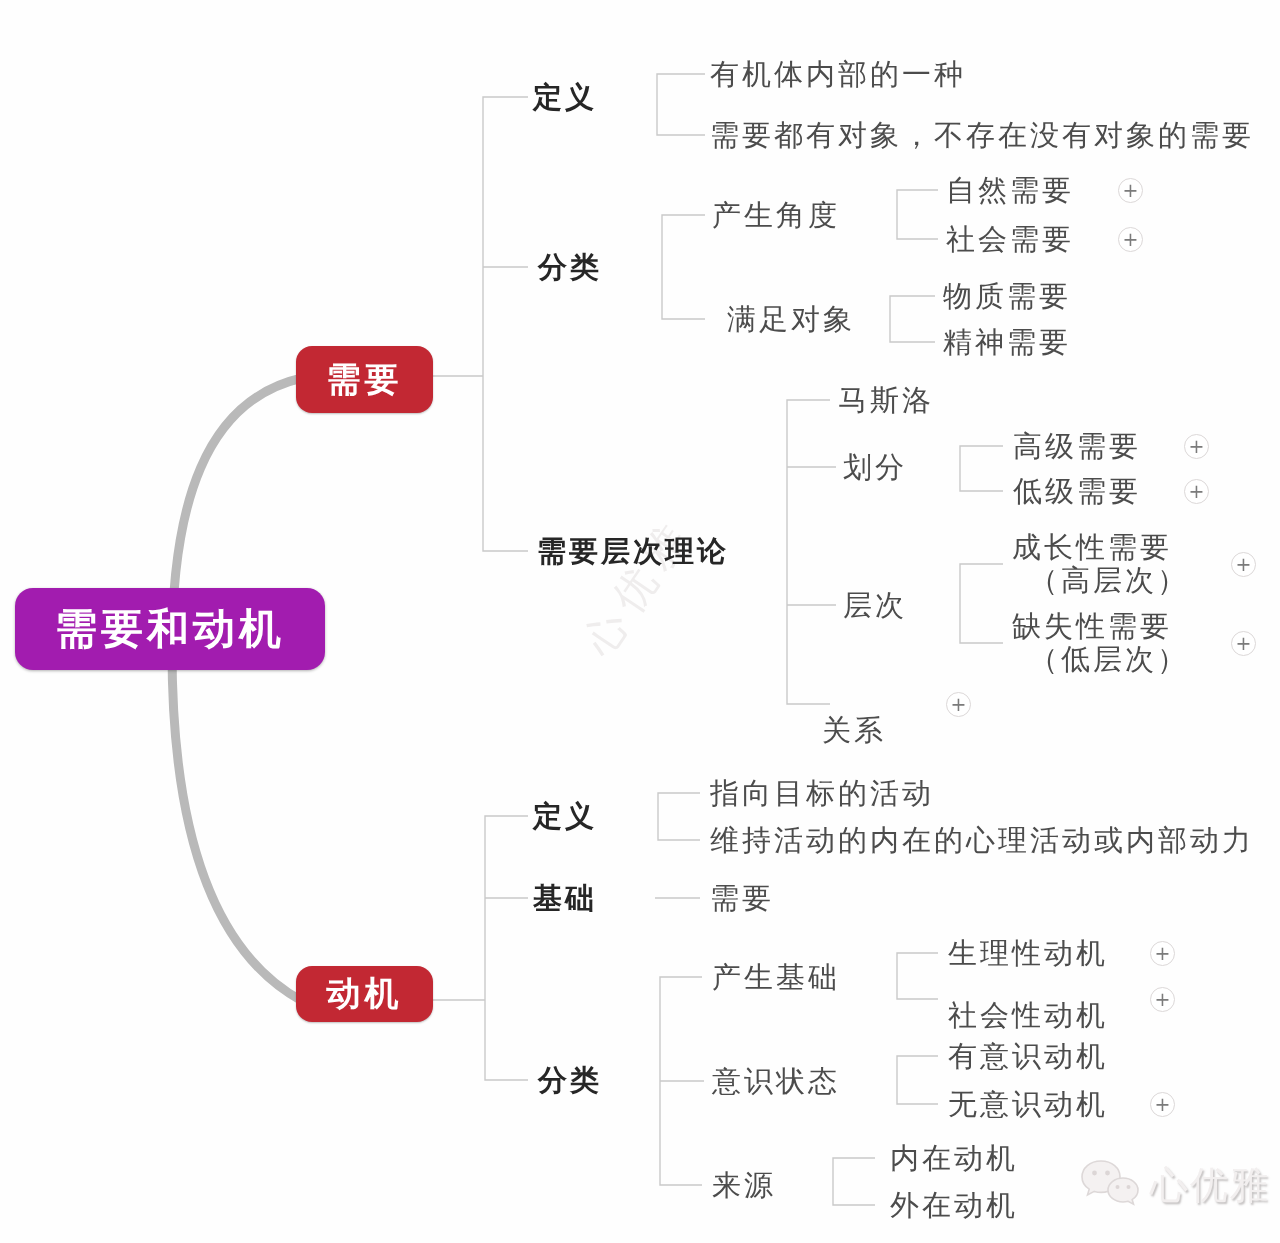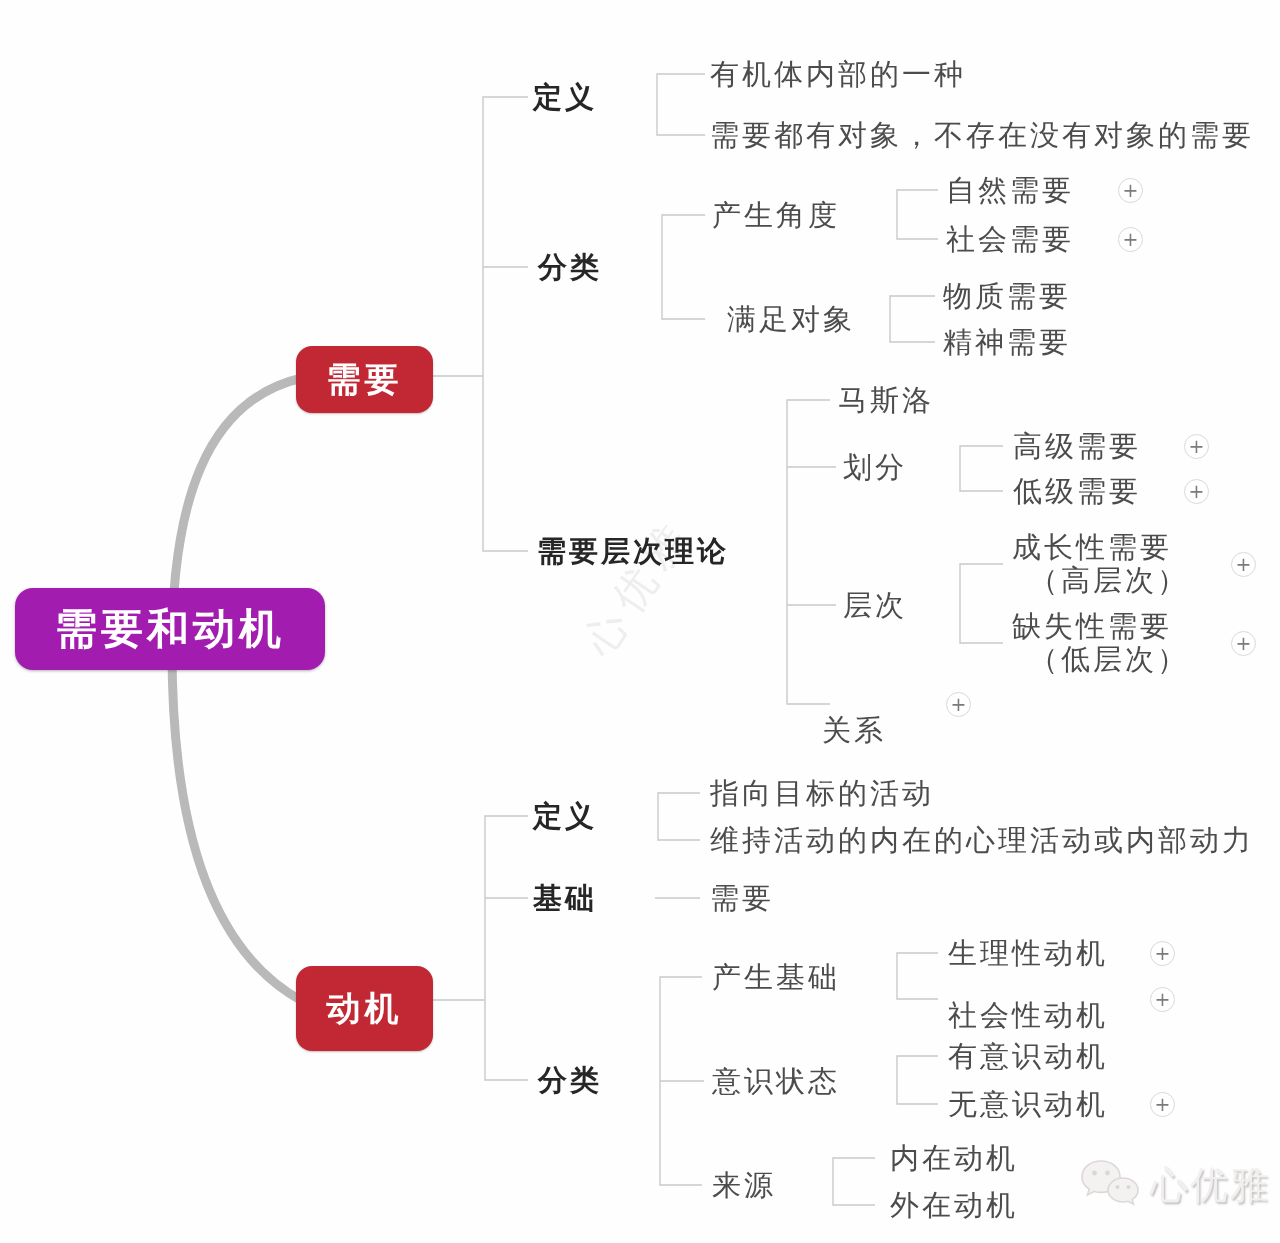--- a/index.html
+++ b/index.html
@@ -78,21 +78,21 @@
       <path d="M938,953 H897 V999 H938"></path>
       <path d="M938,1056 H897 V1104 H938"></path>
       <path d="M875,1158 H833 V1205 H875"></path>
     </g>
   </svg>
 
   <div class="wm-diag">心优雅</div>
 
   <div class="node rootn" style="left:15px;top:588px;width:310px;height:82px;">需要和动机</div>
   <div class="node red" style="left:296px;top:346px;width:137px;height:67px;">需要</div>
-  <div class="node red" style="left:296px;top:966px;width:137px;height:85px;">动机</div>
+  <div class="node red" style="left:296px;top:966px;width:137px;height:56px;">动机</div>
 
   <div class="lbl l1" style="left:533px;top:97px;">定义</div>
   <div class="lbl" style="left:710px;top:74px;">
     <span class="ln">有机体内部的一种</span>
   </div>
   <div class="lbl" style="left:710px;top:135px;">需要都有对象，不存在没有对象的需要</div>
 
   <div class="lbl l1" style="left:538px;top:267px;">分类</div>
   <div class="lbl" style="left:712px;top:215px;">产生角度</div>
   <div class="lbl" style="left:946px;top:190px;">自然需要</div>

